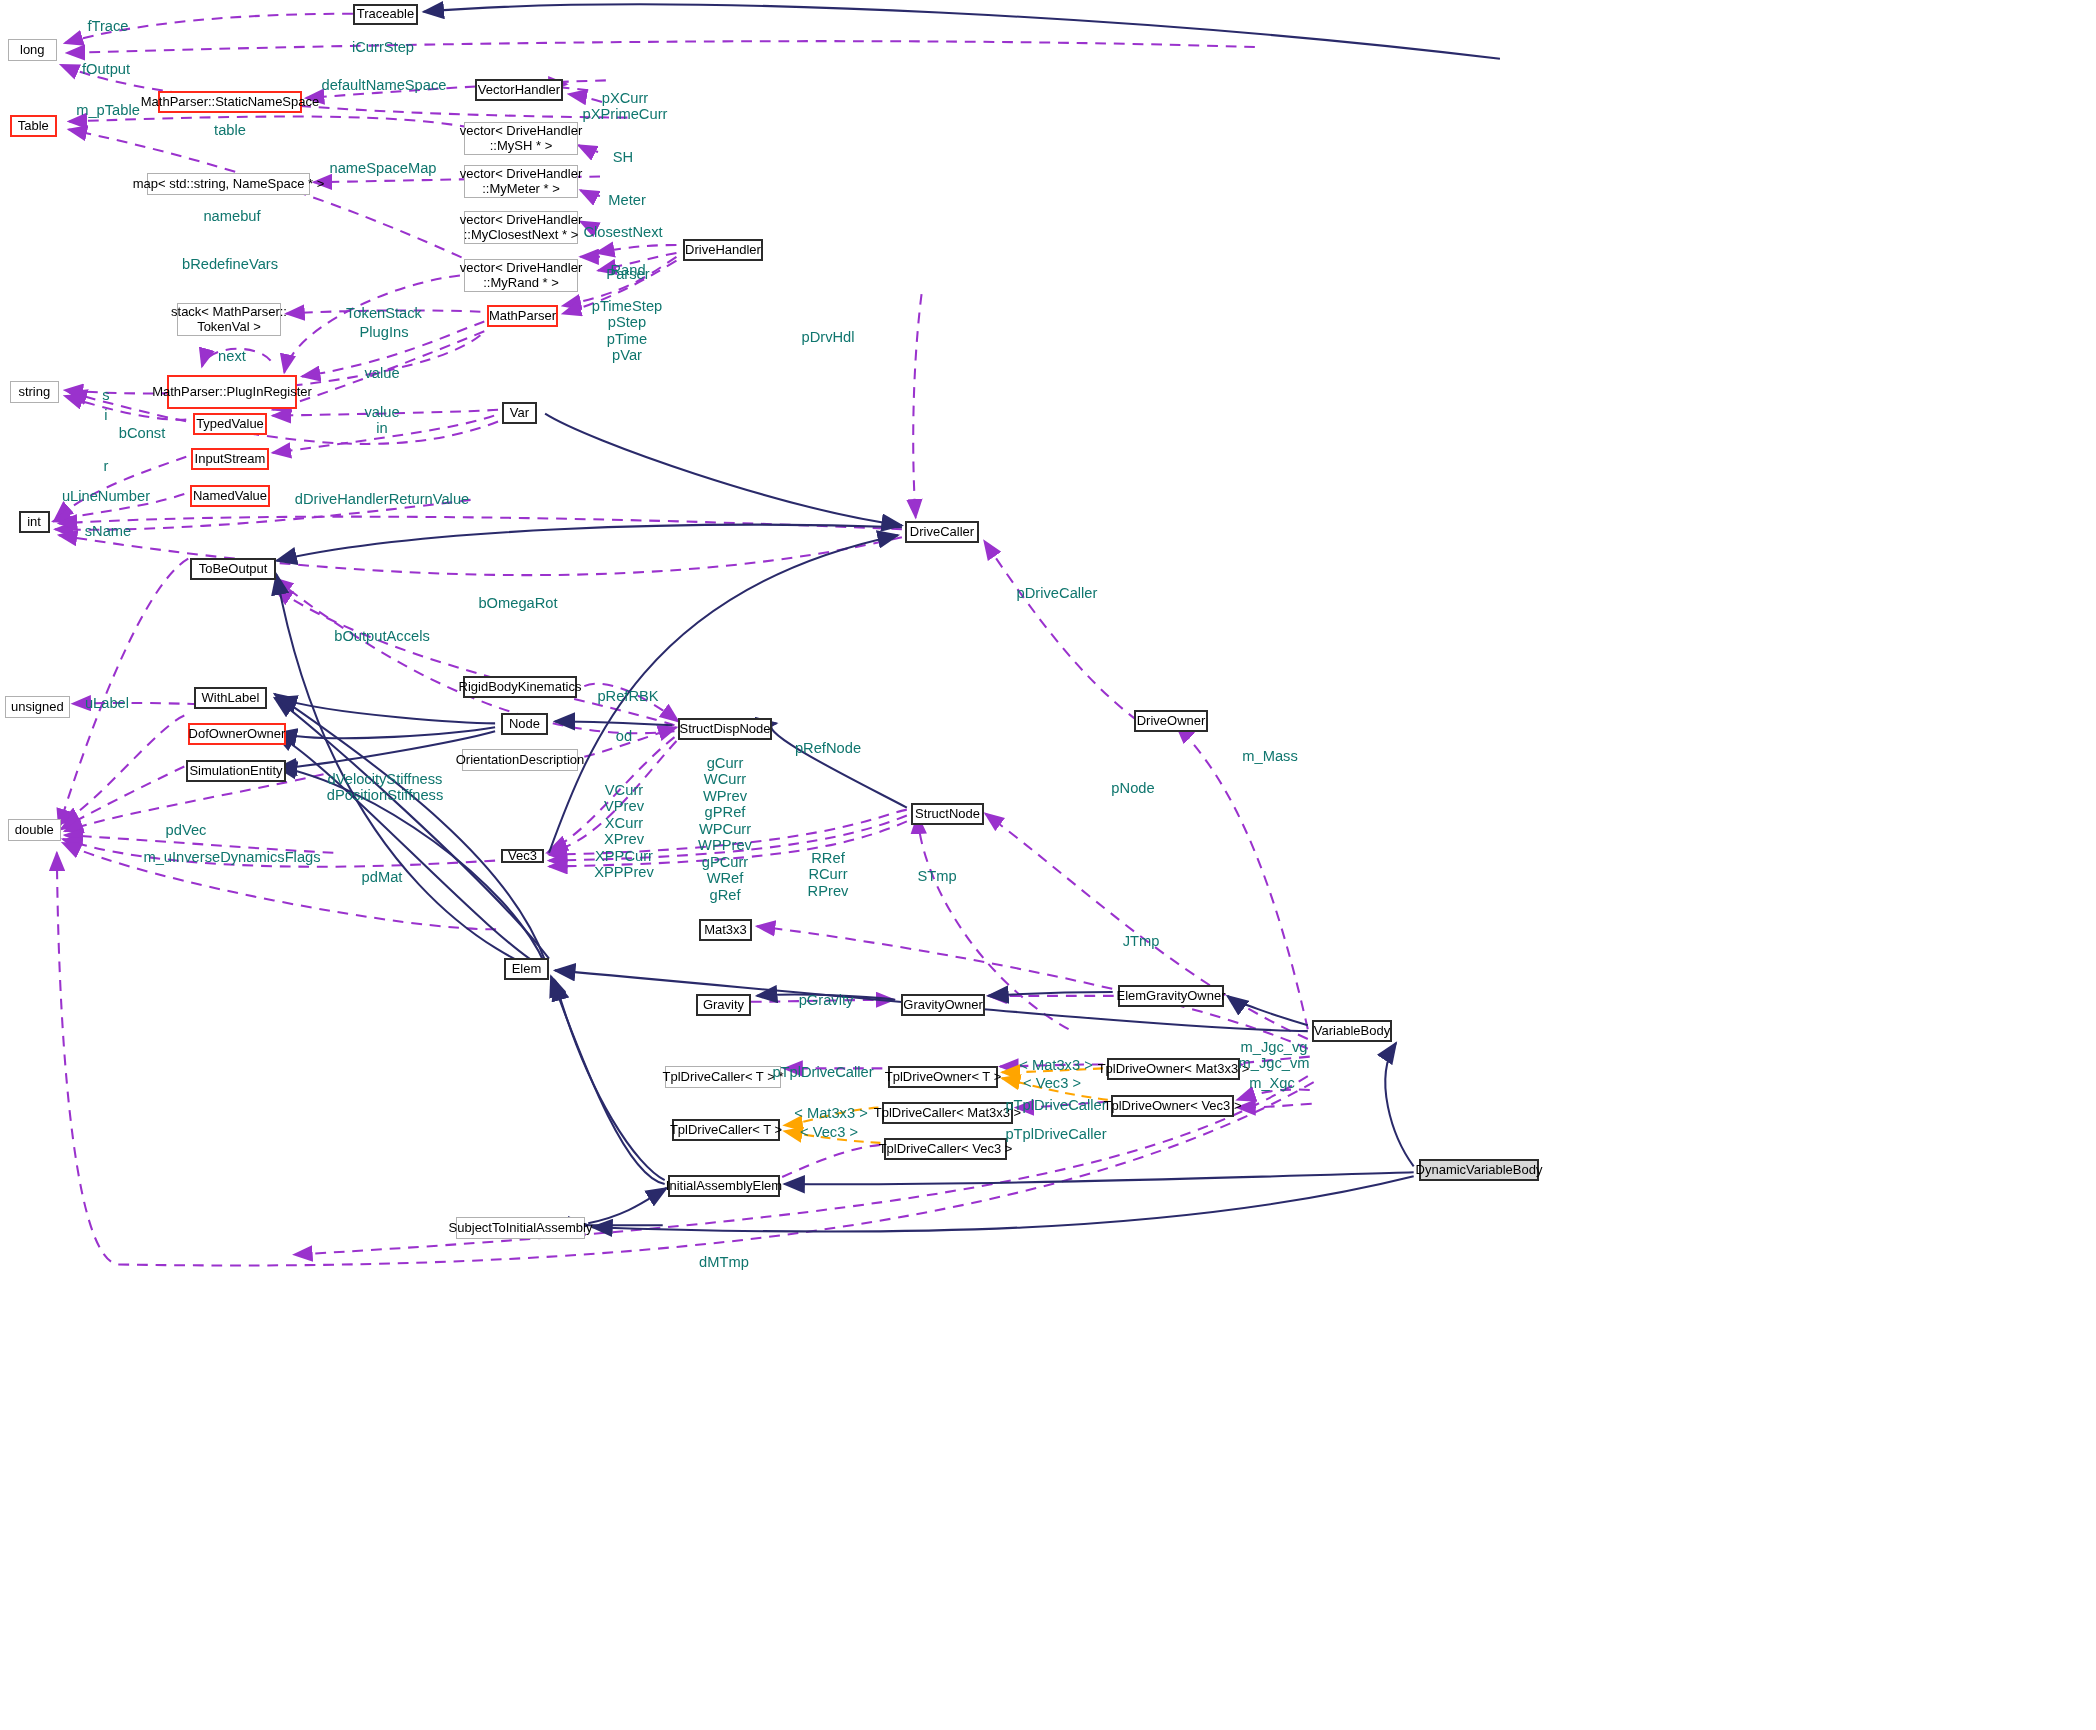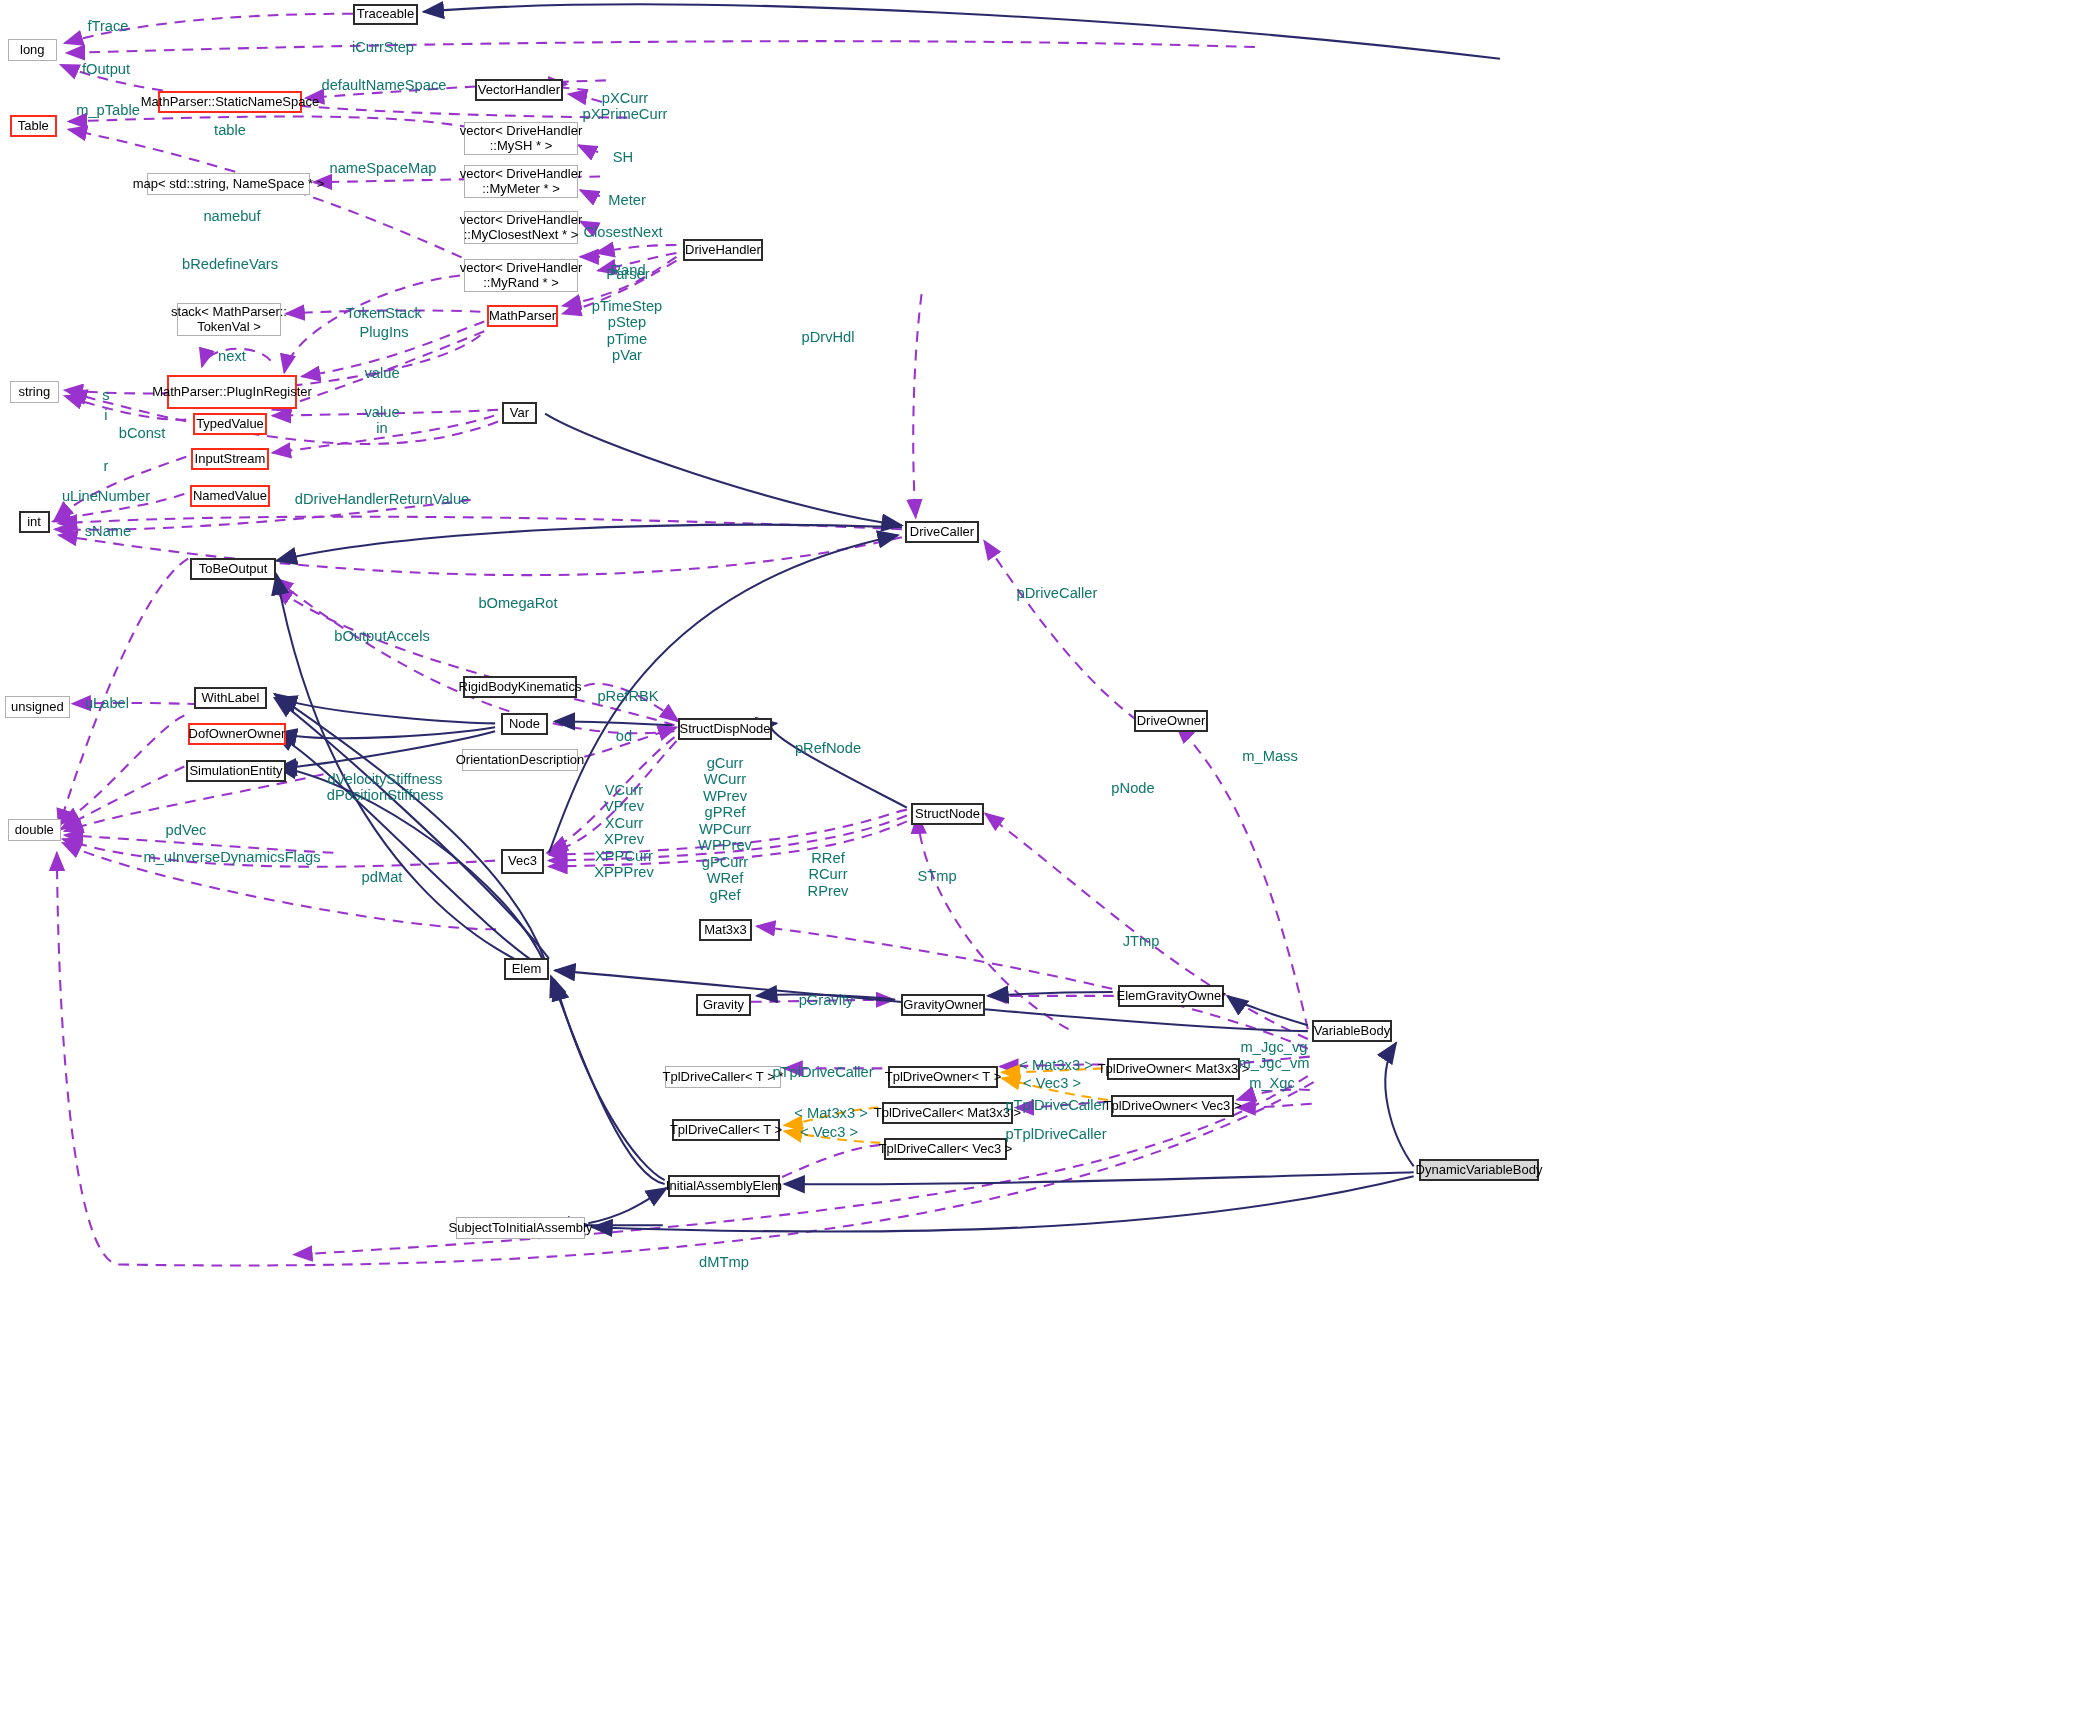--- a/index.html
+++ b/index.html
@@ -169,21 +169,21 @@
   <div class="node n-bold" style="left:463px;top:676px;width:114px;height:21.6px;">RigidBodyKinematics</div>
   <div class="node n-bold" style="left:194px;top:687px;width:73px;height:21.6px;">WithLabel</div>
   <div class="node n-bold" style="left:1134px;top:710px;width:74px;height:21.6px;">DriveOwner</div>
   <div class="node n-red" style="left:188px;top:723px;width:98px;height:21.6px;">DofOwnerOwner</div>
   <div class="node n-bold" style="left:501px;top:713px;width:47px;height:21.6px;">Node</div>
   <div class="node n-bold" style="left:678px;top:718px;width:94px;height:21.6px;">StructDispNode</div>
   <div class="node n-plain" style="left:462px;top:749px;width:116px;height:21.6px;">OrientationDescription</div>
   <div class="node n-bold" style="left:186px;top:760px;width:100px;height:21.6px;">SimulationEntity</div>
   <div class="node n-bold" style="left:911px;top:803px;width:73px;height:21.6px;">StructNode</div>
   <div class="node n-plain" style="left:7.8px;top:819px;width:53px;height:21.6px;">double</div>
-  <div class="node n-bold" style="left:501px;top:849px;width:43px;height:25px;">Vec3</div>
+  <div class="node n-bold" style="left:501px;top:849px;width:43px;height:14px;">Vec3</div>
   <div class="node n-bold" style="left:699px;top:919px;width:53px;height:21.6px;">Mat3x3</div>
   <div class="node n-bold" style="left:504px;top:958px;width:45px;height:21.6px;">Elem</div>
   <div class="node n-bold" style="left:696px;top:994px;width:55px;height:21.6px;">Gravity</div>
   <div class="node n-bold" style="left:901px;top:994px;width:84px;height:21.6px;">GravityOwner</div>
   <div class="node n-bold" style="left:1118px;top:985px;width:106px;height:21.6px;">ElemGravityOwner</div>
   <div class="node n-bold" style="left:1312px;top:1020px;width:80px;height:21.6px;">VariableBody</div>
   <div class="node n-plain" style="left:665px;top:1066px;width:116px;height:21.6px;">TplDriveCaller&lt; T &gt; *</div>
   <div class="node n-bold" style="left:888px;top:1066px;width:110px;height:21.6px;">TplDriveOwner&lt; T &gt;</div>
   <div class="node n-bold" style="left:1107px;top:1058px;width:133px;height:21.6px;">TplDriveOwner&lt; Mat3x3 &gt;</div>
   <div class="node n-bold" style="left:882px;top:1102px;width:131px;height:21.6px;">TplDriveCaller&lt; Mat3x3 &gt;</div>

